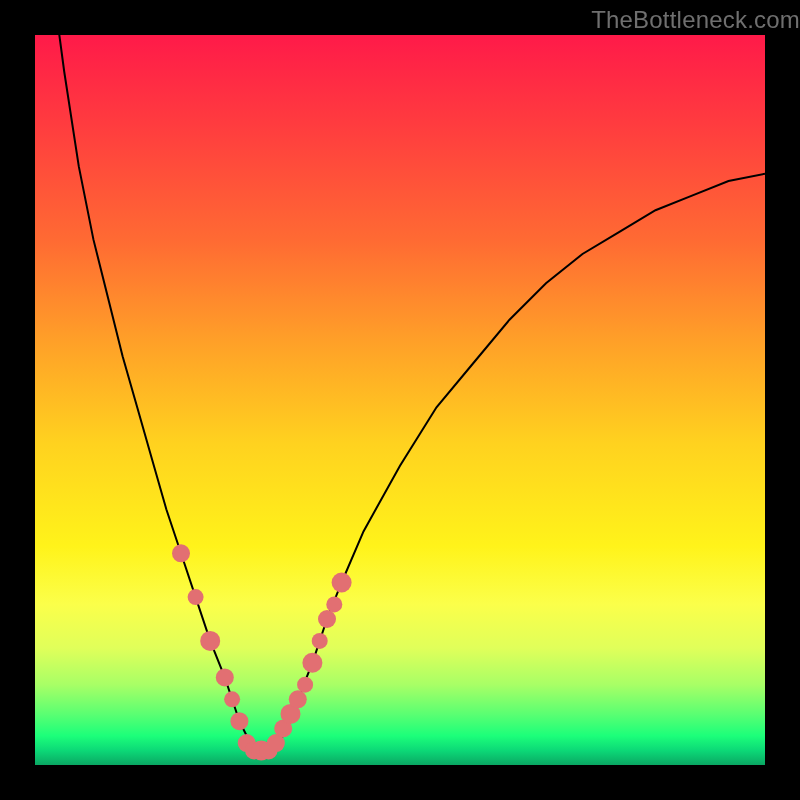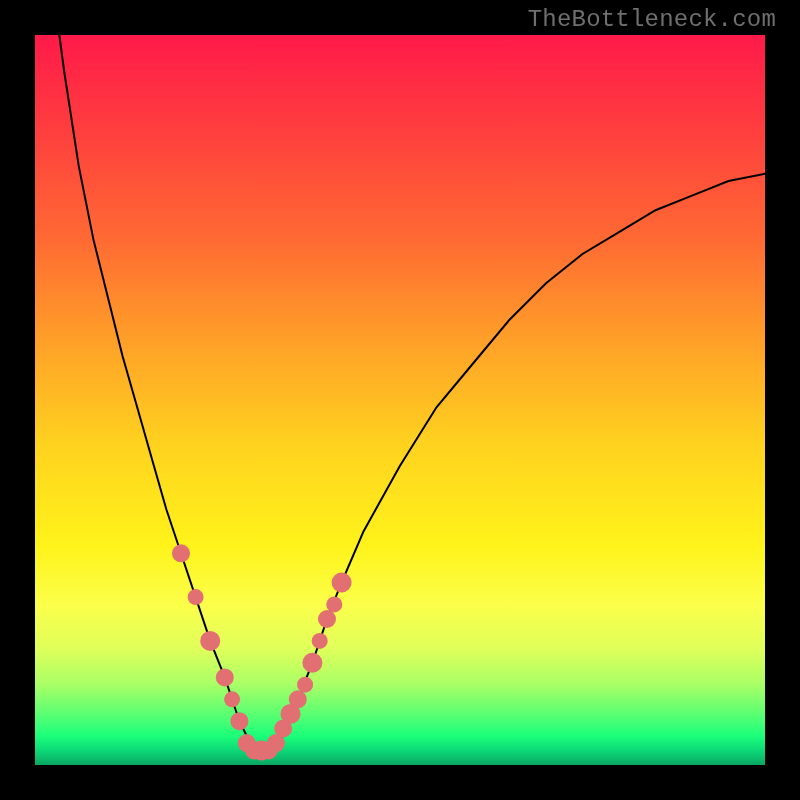--- a/index.html
+++ b/index.html
@@ -35,27 +35,26 @@
       #a8ff66 89%,
       #5bff72 93%,
       #1cff7a 96%,
       #0cd977 98%,
       #0aa763 100%
     );
   }
   .watermark {
     position: absolute;
     top: 6px;
-    right: 24px;
+    right: 0;
     color: #6f6f6f;
     font-size: 24px;
     font-weight: 500;
     letter-spacing: 0.2px;
     z-index: 5;
-    font-family: Liberation Mono, monospace;
   }
   svg.curve-layer {
     position: absolute;
     left: 0;
     top: 0;
     width: 730px;
     height: 730px;
     overflow: visible;
   }
   .curve {

